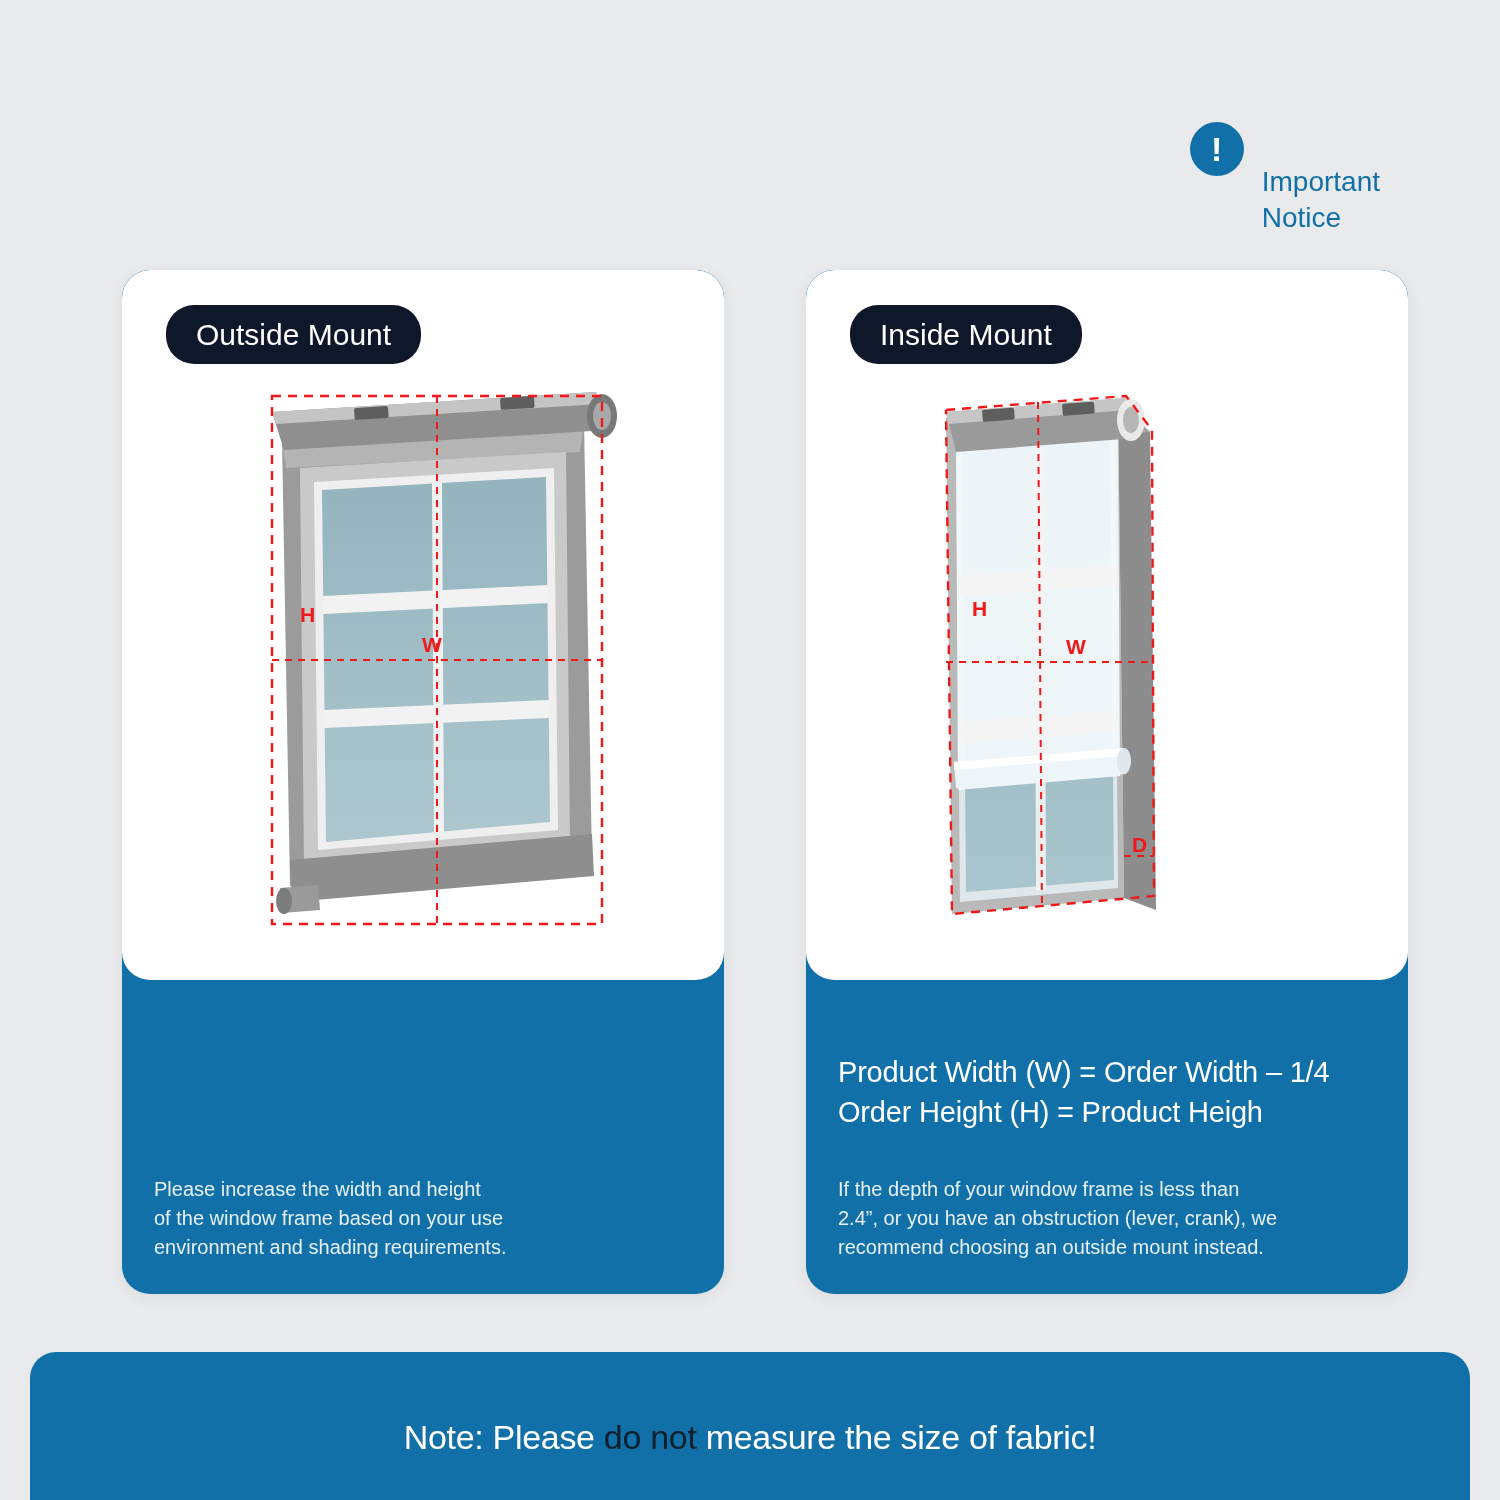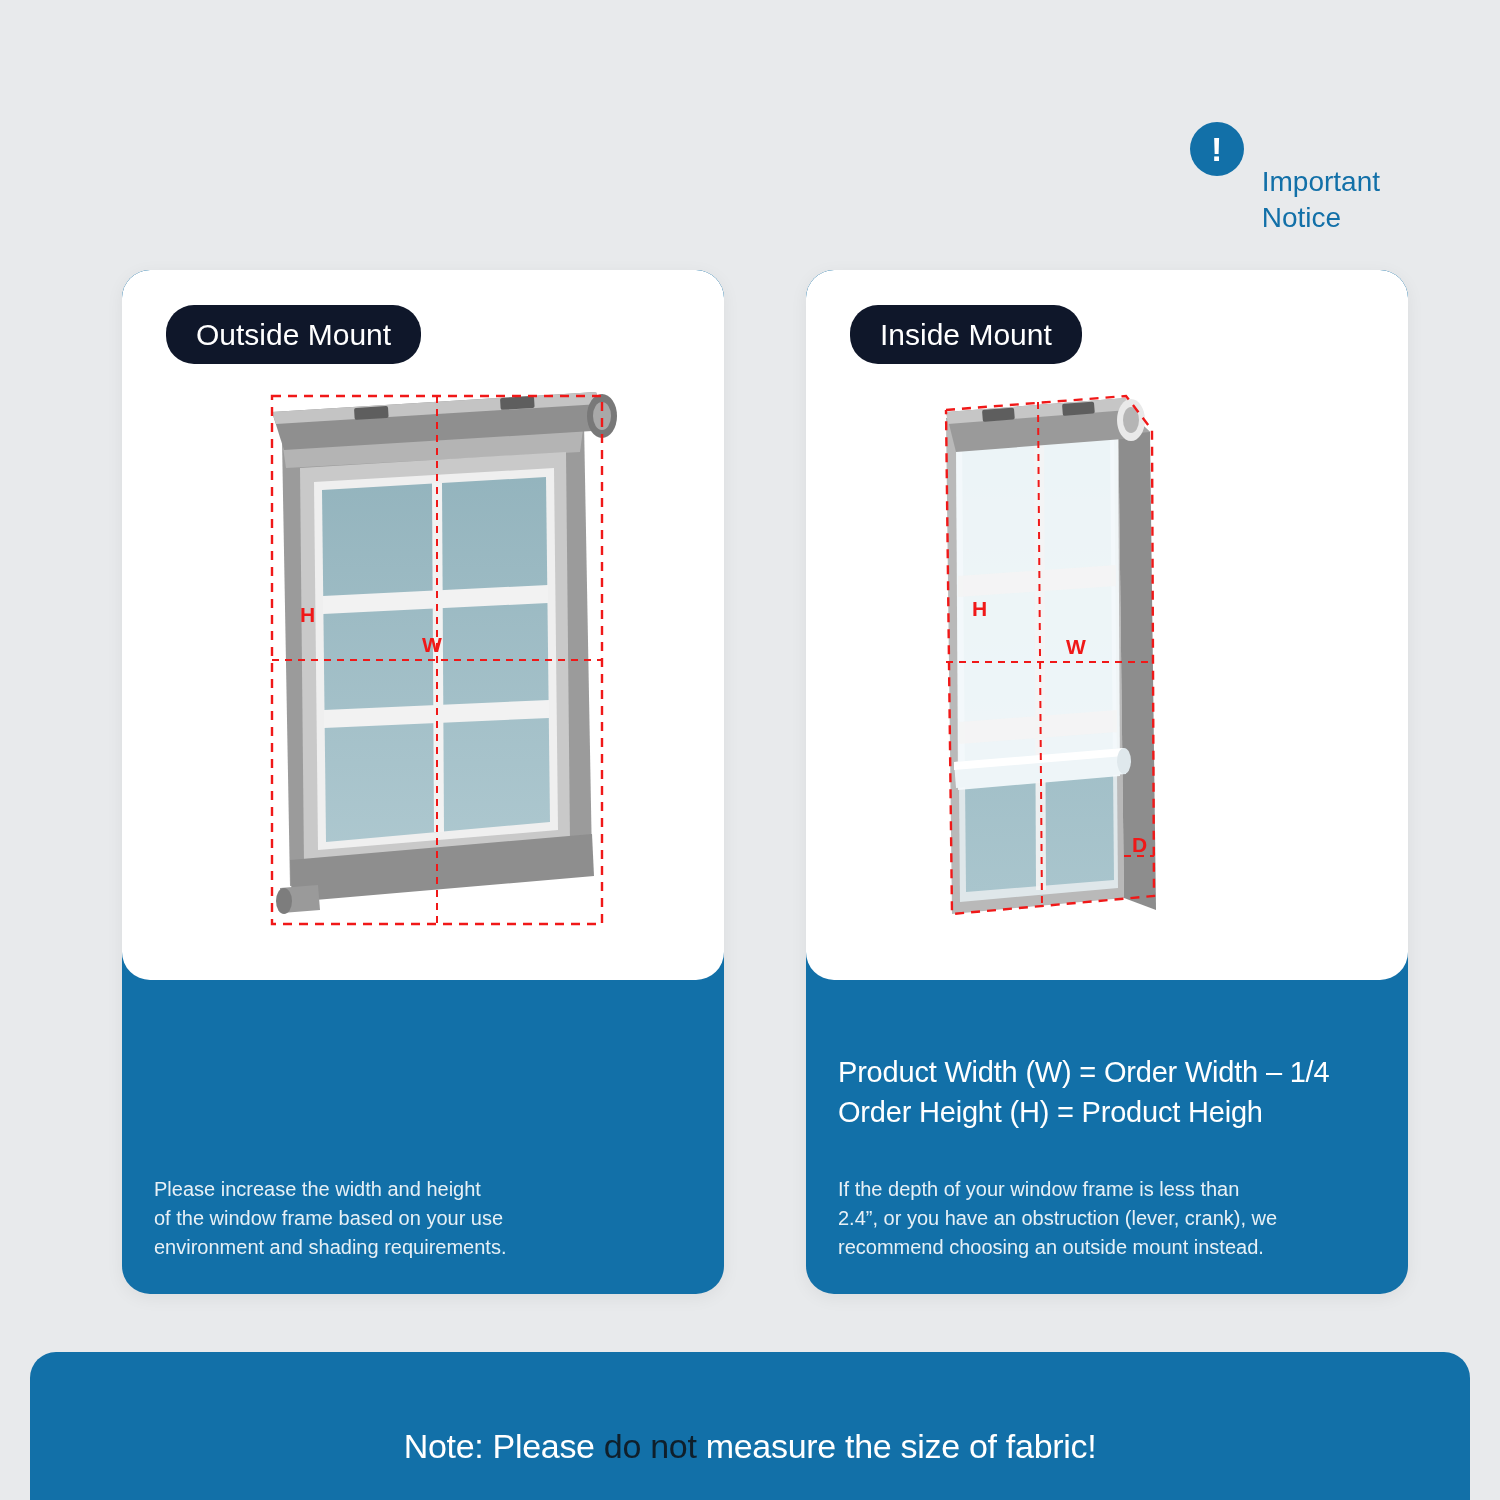--- a/index.html
+++ b/index.html
@@ -109,23 +109,23 @@
 
   
   .bottom-bar {
     position: absolute;
     left: 30px; top: 1352px;
     width: 1440px; height: 148px;
     background: #1270a8;
     border-top-left-radius: 26px;
     border-top-right-radius: 26px;
     display: flex;
-    align-items: center;
+    align-items: flex-start;
     justify-content: center;
-    padding-top: 41px;
+    padding-top: 66px;
   }
   .bottom-note {
     font-size: 34px;
     color: #ffffff;
     letter-spacing: -0.3px;
   }
   .bottom-note .dark { color: #0f1f2b; }
 
   
   .illus { position: absolute; left: 0; top: 120px; width: 602px; height: 580px; }

